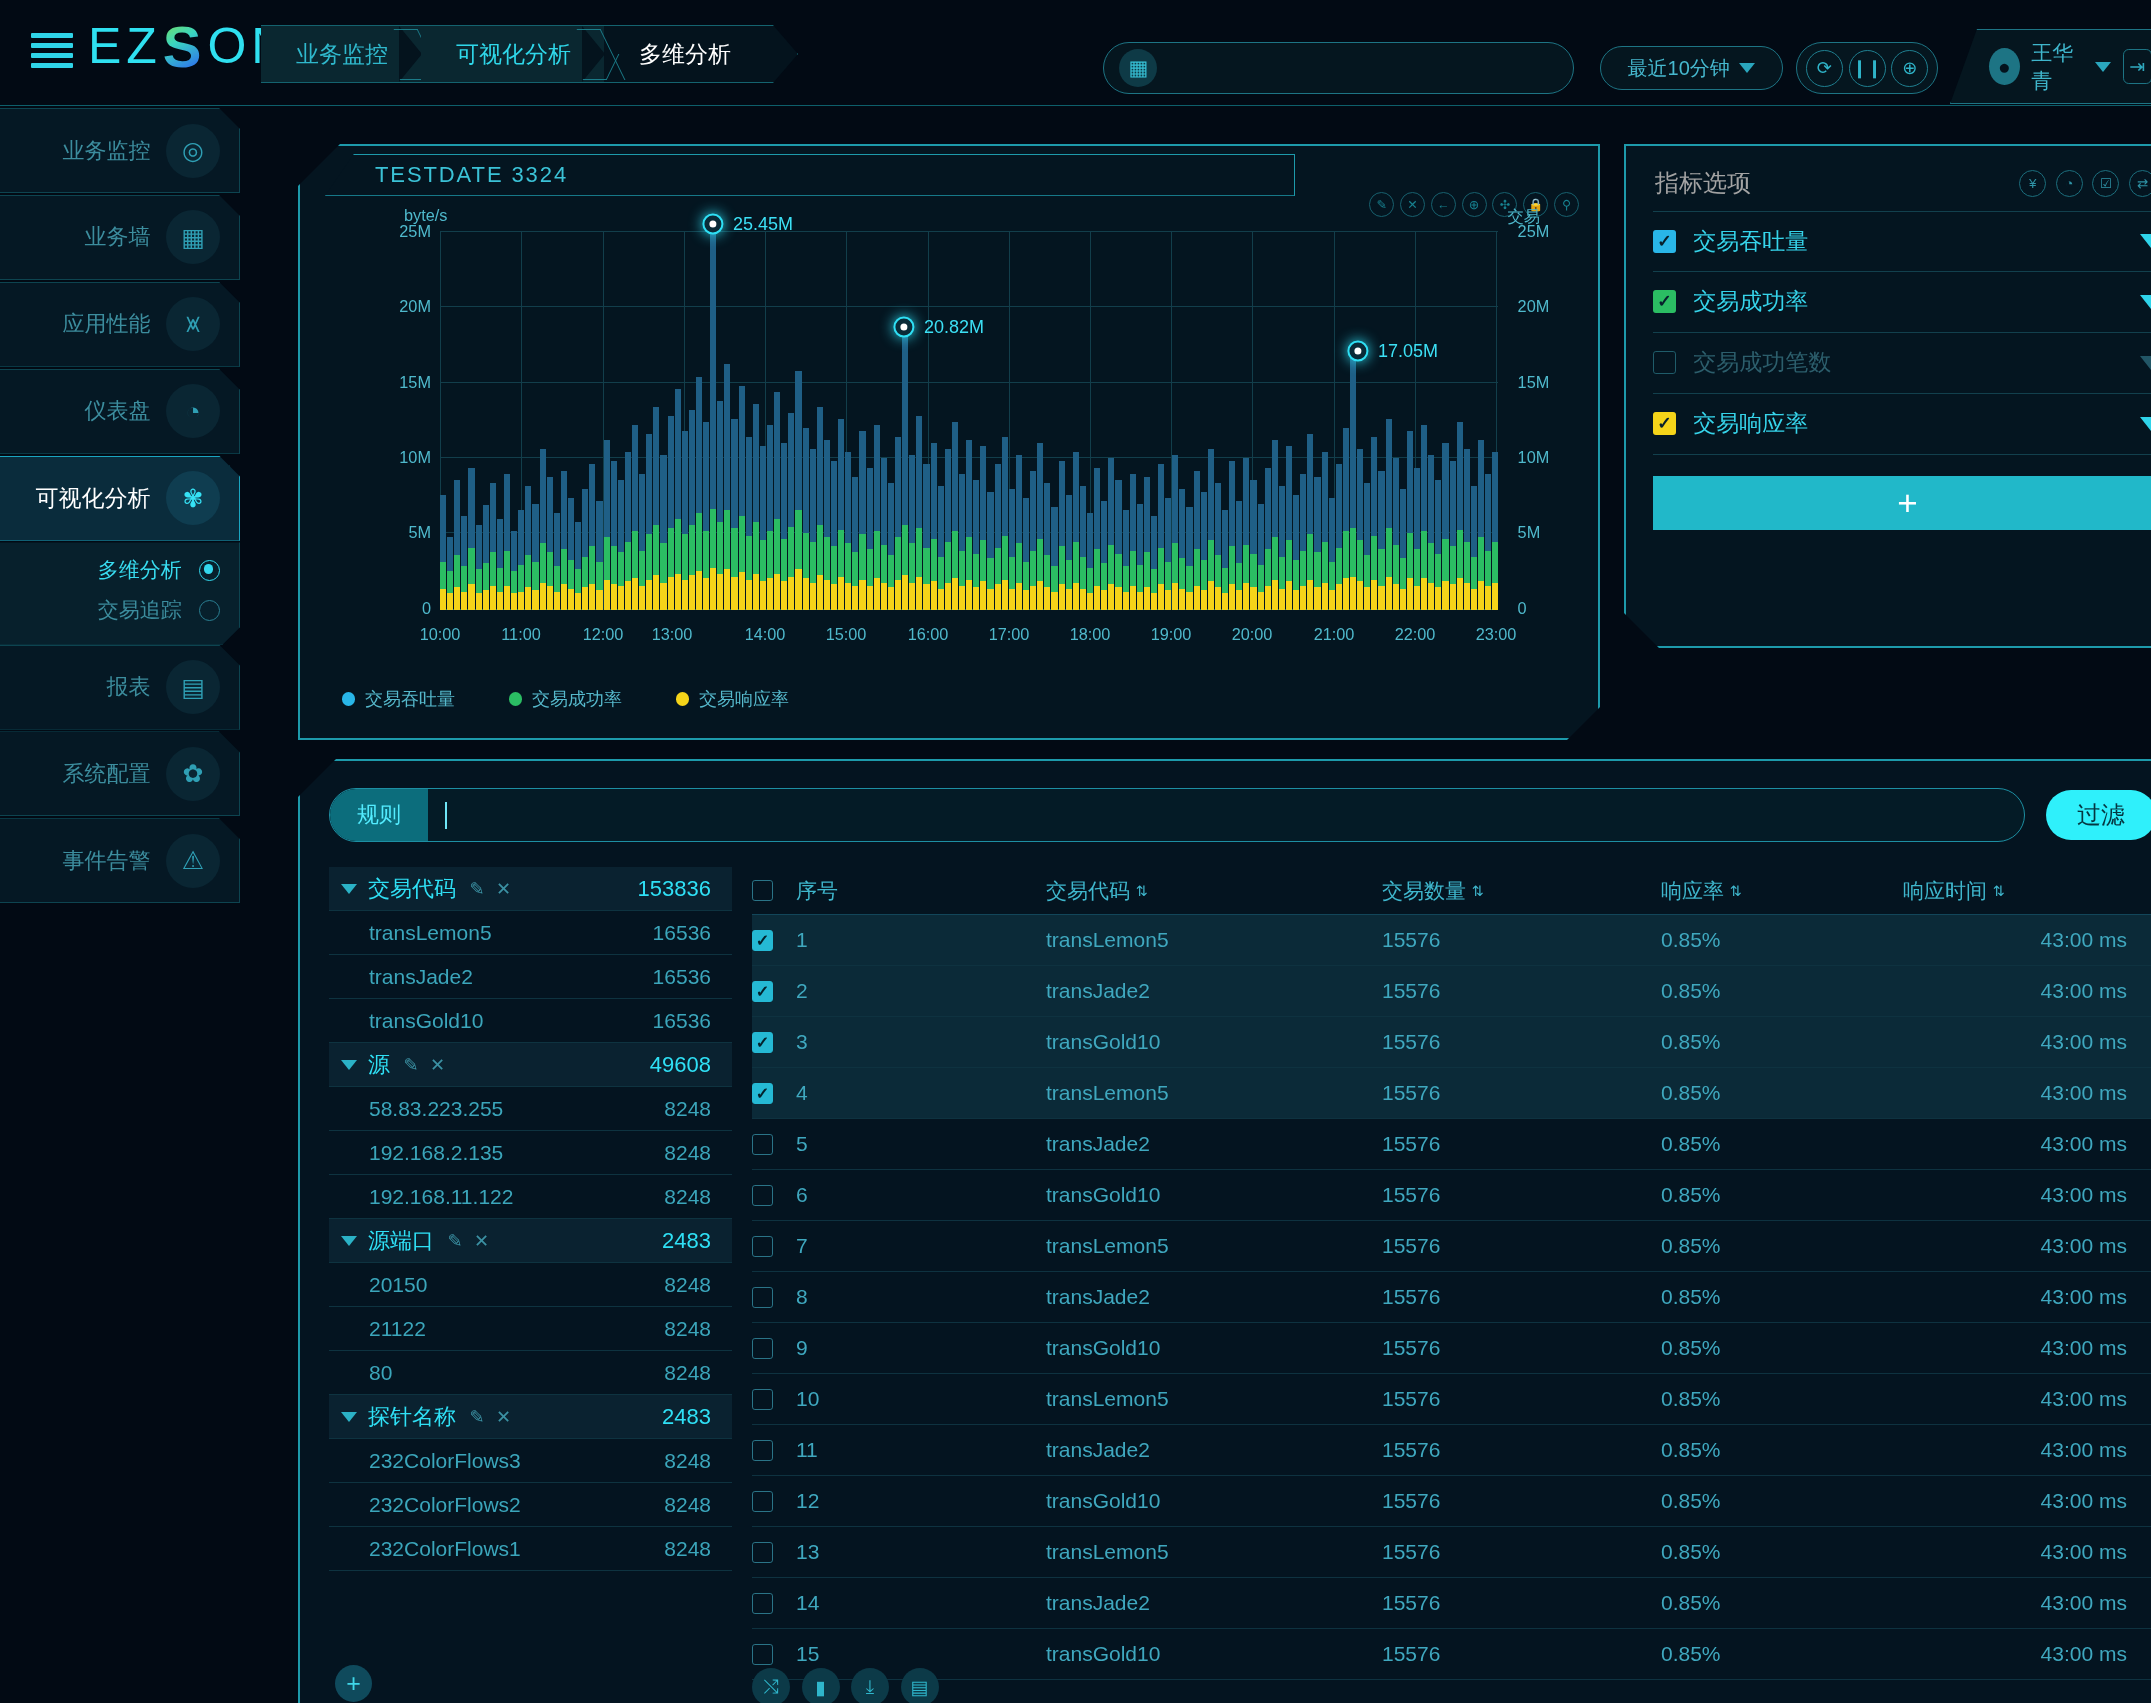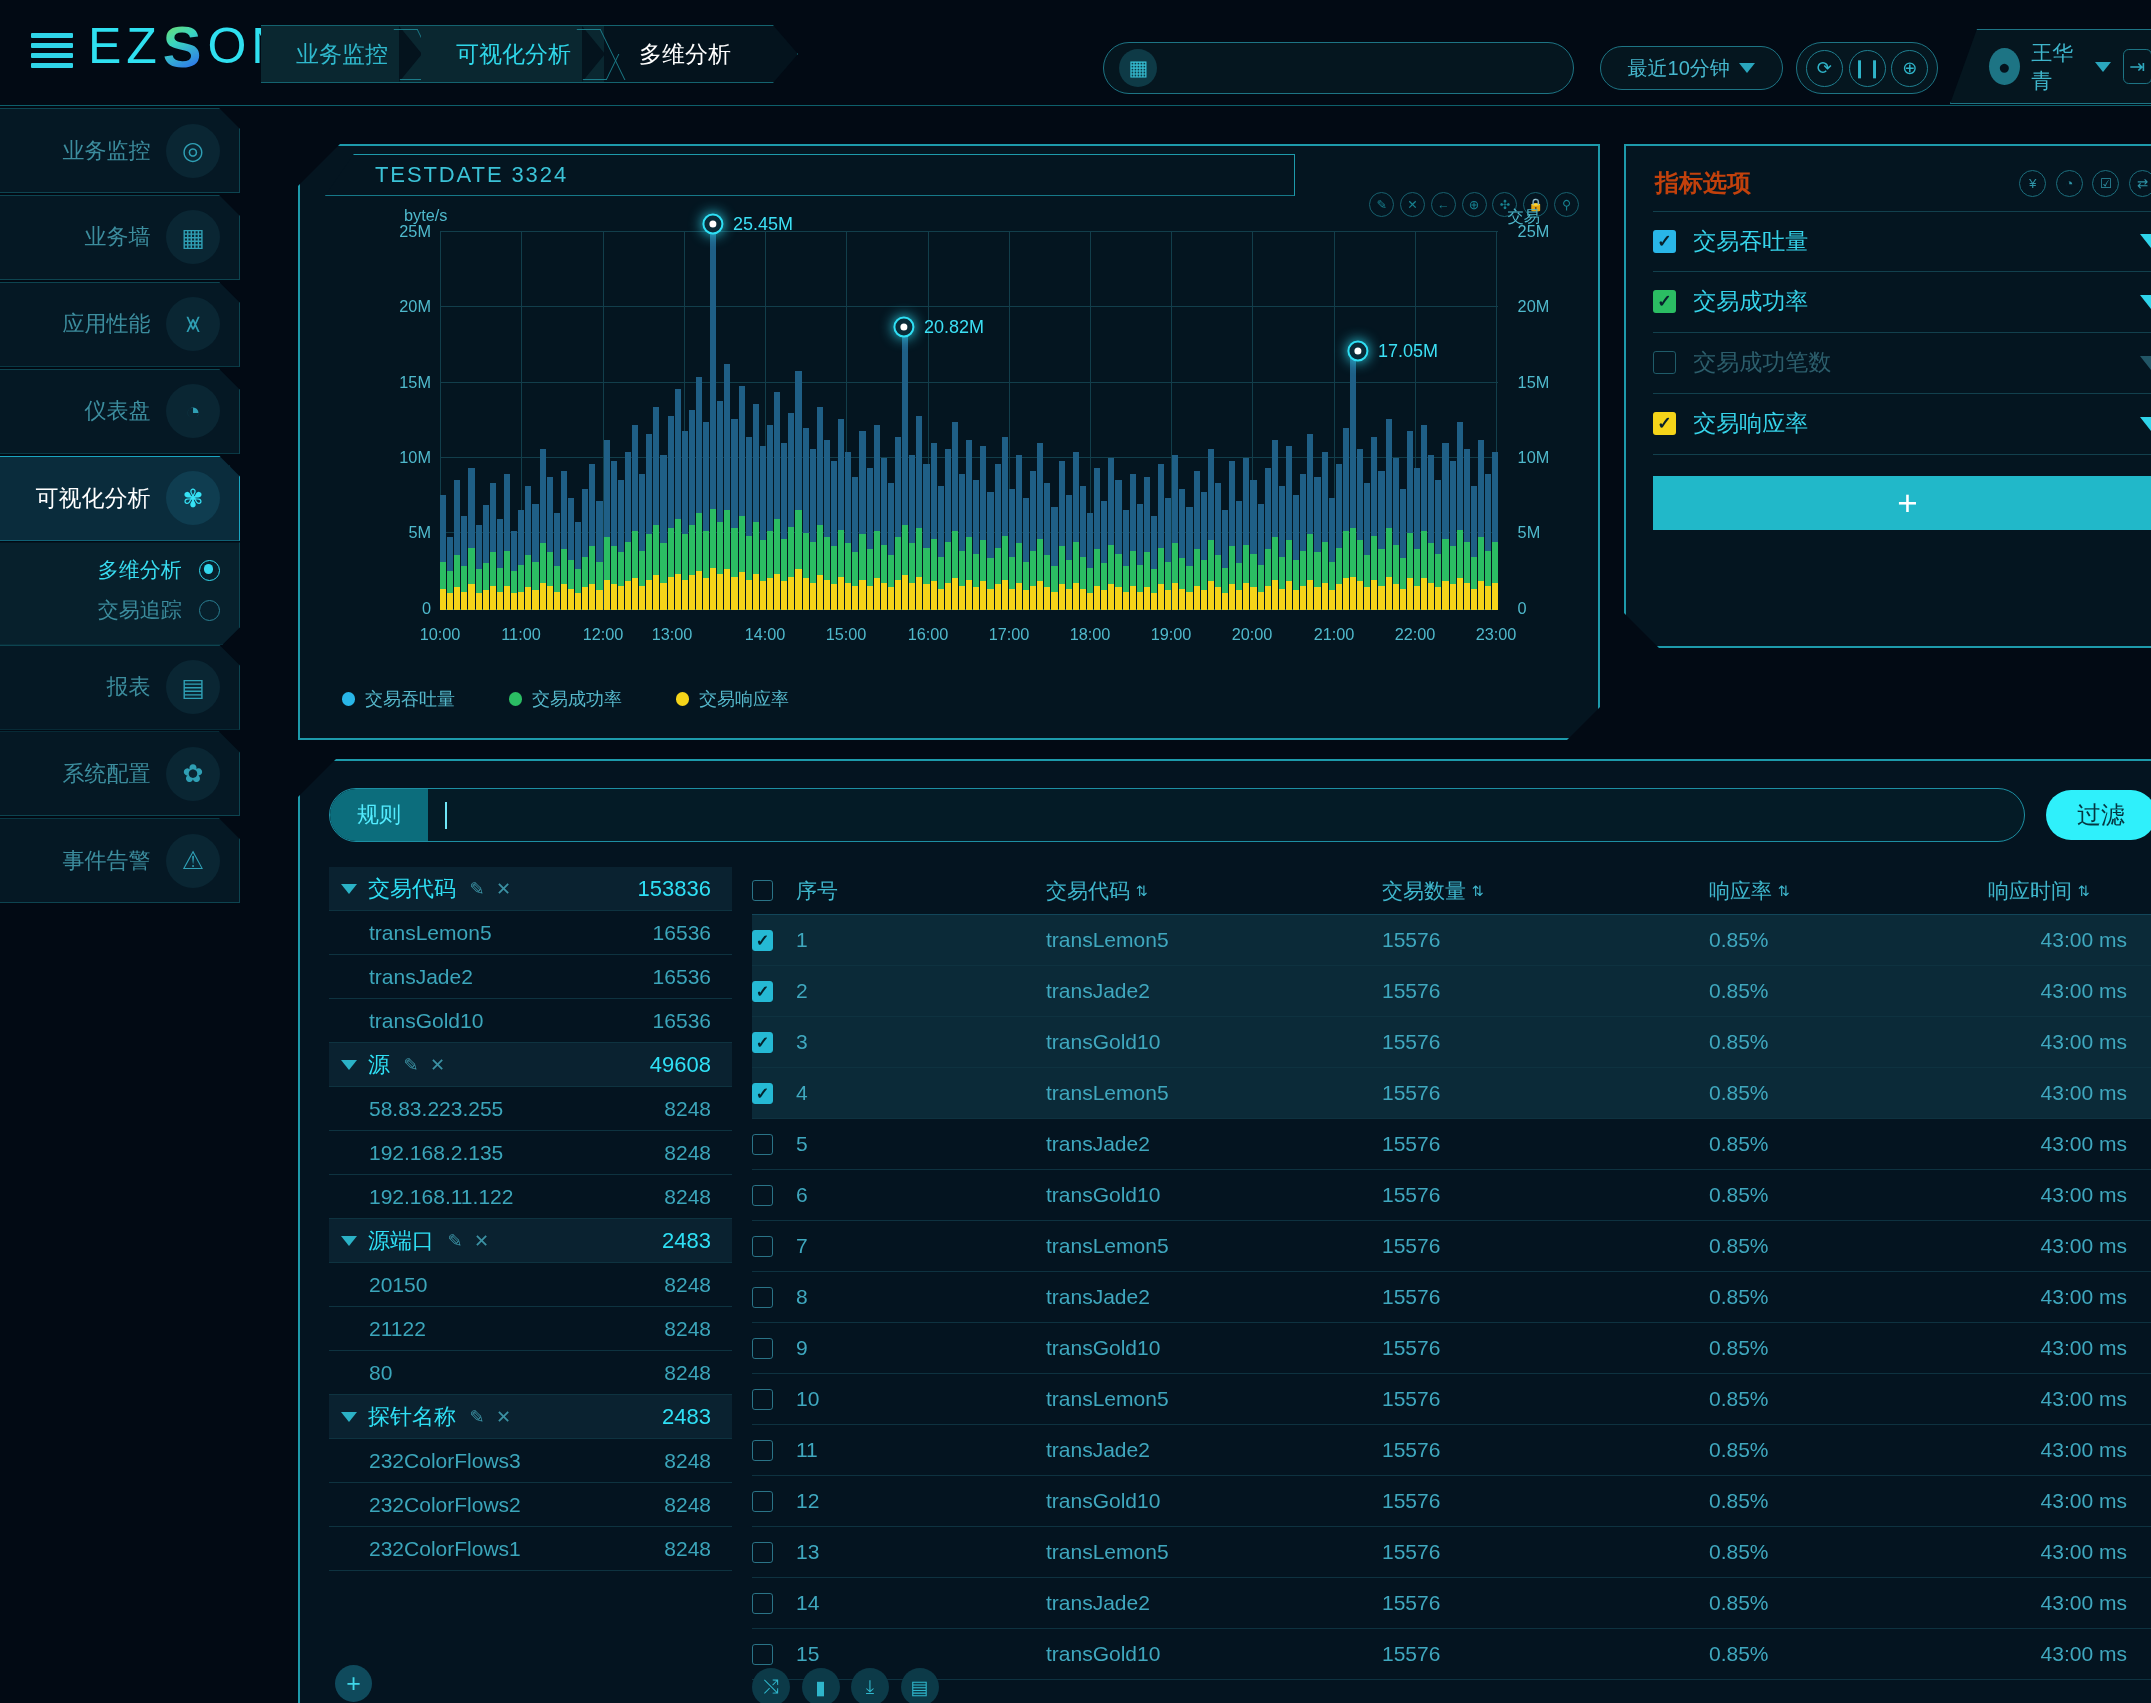--- a/index.html
+++ b/index.html
@@ -196,21 +196,21 @@
   .legend { position: absolute; left: 42px; bottom: 27px; display: flex; gap: 54px; }
   .legend .lg { display: flex; align-items: center; gap: 9.6px; font-size: 18px; color: #56b9cc; }
   .legend .dot { width: 13.4px; height: 13.4px; border-radius: 50%; }
 
   .metricpanel {
     position: absolute; left: 1345px; top: 19px; width: 567px; height: 504px;
     border: 2.9px solid #1d9aab; background: #041520;
     clip-path: polygon(0 0, calc(100% - 35px) 0, 100% 35px, 100% 100%, 35px 100%, 0 calc(100% - 35px));
   }
   .mp-head { display: flex; align-items: center; justify-content: space-between; padding: 21px 33px 11.5px 29px; }
-  .mp-title { font-size: 24px; color: #c2410c; font-weight: bold; }
+  .mp-title { font-size: 24px; color: #a3a3a3; }
   .mp-icons { display: flex; gap: 9.6px; }
   .mp-icons .mi { width: 27px; height: 27px; border-radius: 50%; border: 1.9px solid #1c6e7d; display: flex; align-items: center; justify-content: center; font-size: 13.4px; color: #2f93a6; }
   .mrow {
     margin: 0 27px; height: 61px; display: flex; align-items: center; gap: 17.3px;
     border-bottom: 1px solid #12404d;
   }
   .mrow:first-of-type { border-top: 1px solid #12404d; }
   .cbox { width: 23px; height: 23px; border-radius: 2.9px; display: flex; align-items: center; justify-content: center; font-size: 17.3px; color: #07202c; font-weight: bold; }
   .cbox.off { background: transparent; border: 1.9px solid #1f5c6a; }
   .mlbl { font-size: 23px; color: #36d4ea; flex: 1; }
@@ -257,21 +257,21 @@
   .thead { display: flex; align-items: center; height: 48px; border-bottom: 1.9px solid #12465a; }
   .thead .th { font-size: 21px; color: #3fb7cd; display: flex; align-items: center; gap: 5.8px; }
   .sortarrow { font-size: 14.4px; color: #3fb7cd; }
   .trow { display: flex; align-items: center; height: 51px; border-bottom: 1px solid #0e3240; }
   .trow.sel { background: #0b2a38; }
   .td { font-size: 21px; color: #3fa8bf; }
   .c-chk { width: 44px; display: flex; align-items: center; }
   .c-idx { width: 250px; }
   .c-code { width: 336px; }
   .c-qty { width: 279px; }
-  .c-rate { width: 279px; margin-left: 48px; }
+  .c-rate { width: 242px; }
   .c-time { flex: 1; text-align: right; padding-right: 27px; }
   .tchk { width: 21px; height: 21px; border: 1.9px solid #2a7487; border-radius: 2.9px; }
   .tchk.on { background: #25b9d4; border-color: #25b9d4; display: flex; align-items: center; justify-content: center; color: #03222c; font-size: 16.3px; font-weight: bold; }
 
   .plusbtn { position: absolute; left: 35px; bottom: 25px; width: 37px; height: 37px; border-radius: 50%; background: #0f4a5c; display: flex; align-items: center; justify-content: center; color: #3fd6e8; font-size: 25px; }
   .bottomtools { position: absolute; left: 452px; bottom: 21px; display: flex; gap: 11.5px; }
   .bottomtools .bt { width: 38px; height: 38px; border-radius: 50%; background: #0c3a48; display: flex; align-items: center; justify-content: center; color: #2fb6cb; font-size: 19px; }
 </style>
 </head>
 <body>

